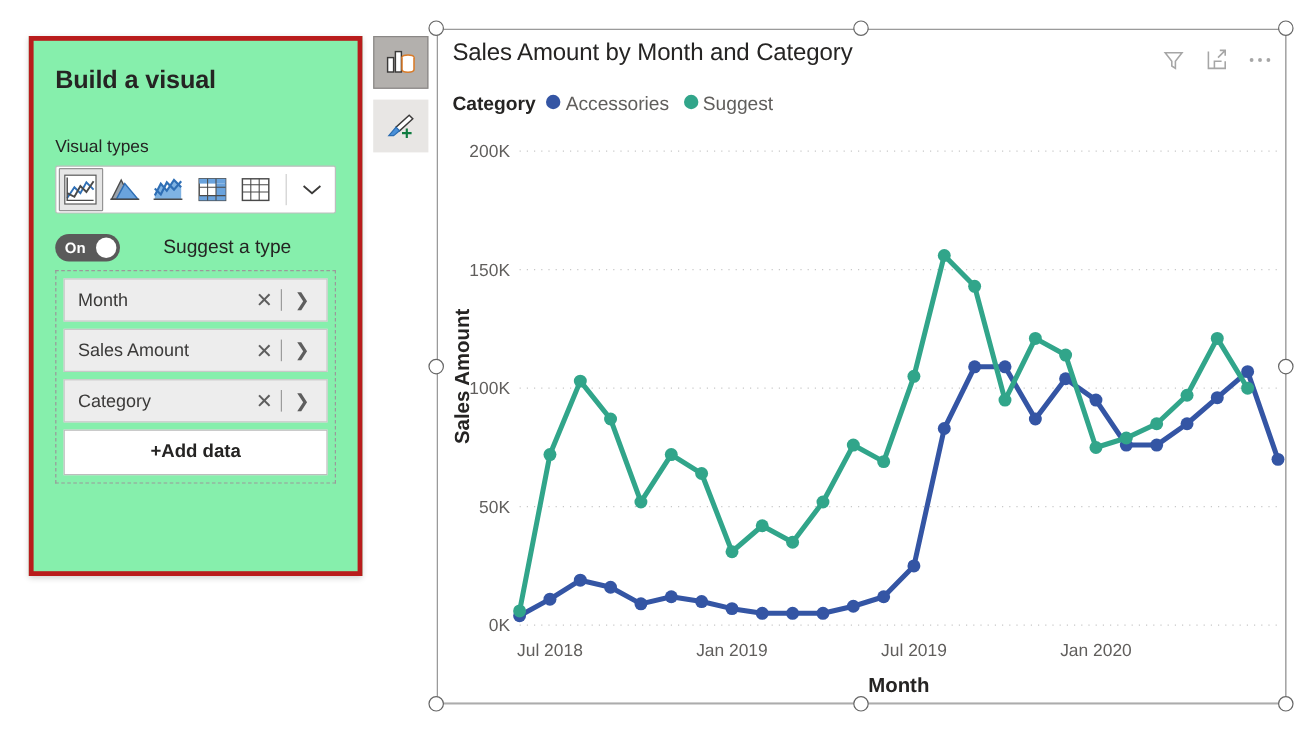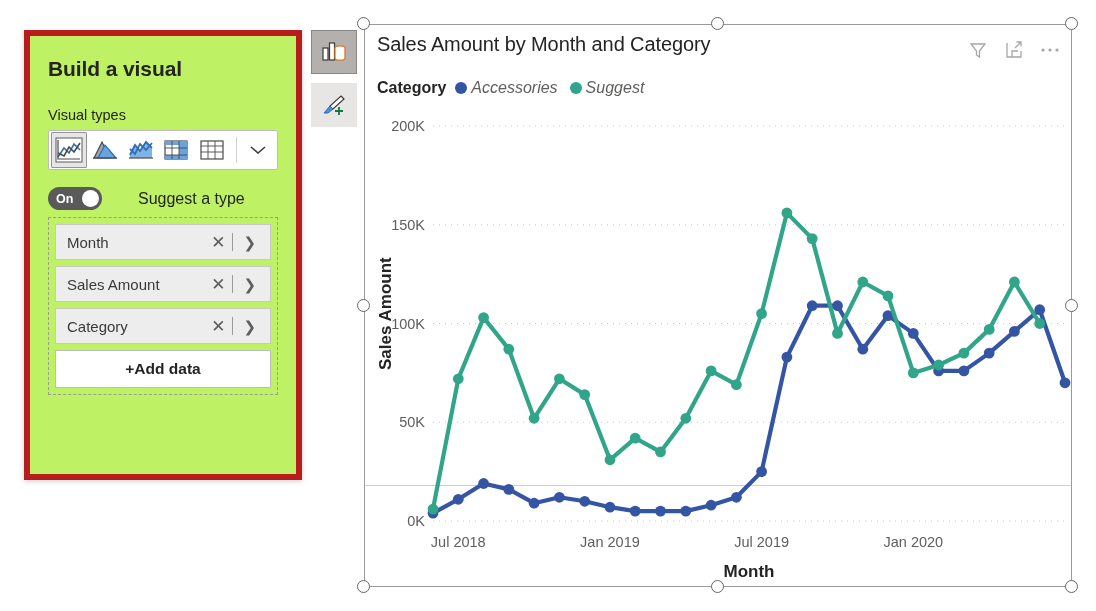--- a/index.html
+++ b/index.html
@@ -9,31 +9,31 @@
     background: #ffffff;
     font-family: "Liberation Sans", sans-serif;
     overflow: hidden;
   }
   .root { position: relative; width: 1096px; height: 611px; }
 
   
   .build-pane {
     position: absolute; left: 24px; top: 30px;
     width: 278px; height: 450px;
-    background: #bef264;
-    border: 6px solid #b91c1c;
+    background: #86efac;
+    border: 4px solid #b91c1c;
     box-shadow: 0 1.5px 5px rgba(0,0,0,0.18);
     padding: 16px 18px 0 18px;
   }
   .pane-title {
     font-size: 21px; font-weight: bold; color: #252423;
     letter-spacing: -0.1px; margin: 5px 0 0 0;
   }
   .section-label {
-    font-size: 14.5px; color: #252423; margin-top: 26px; margin-bottom: 7px;
+    font-size: 14.5px; color: #252423; margin-top: 36px; margin-bottom: 7px;
   }
   .vt-row {
     display: flex; align-items: center;
     border: 1px solid #bdbdbd; border-radius: 2px;
     height: 40px; background: #fff; padding: 0 2px;
   }
   .vt-btn {
     width: 38px; height: 36px; display: flex; align-items: center; justify-content: center;
     border: 1px solid transparent; border-radius: 1px;
   }
@@ -82,33 +82,33 @@
   .tb-btn {
     width: 46px; height: 44px; display: flex; align-items: center; justify-content: center;
     margin-bottom: 9px;
   }
   .tb-btn.active { background: #b3b0ad; border: 1px solid #8a8886; }
   .tb-btn.inactive { background: #e8e6e4; }
 
   
   .visual {
     position: absolute; left: 364px; top: 24px;
-    width: 708px; height: 462px;
+    width: 708px; height: 562px;
     background: #ffffff; border: 1px solid #cfcfcf;
   }
   .v-title {
     position: absolute; left: 12px; top: 8px;
     font-size: 20px; color: #252423; letter-spacing: -0.1px;
   }
   .v-icons { position: absolute; right: 10px; top: 14px; display: flex; align-items: center; gap: 14px; }
   .v-icon { width: 22px; height: 22px; display: flex; align-items: center; justify-content: center; }
 
   .legend { position: absolute; left: 12px; top: 54px; display: flex; align-items: center; }
   .legend-title { font-size: 16px; font-weight: bold; color: #252423; margin-right: 9px; }
-  .legend-item { display: flex; align-items: center; margin-right: 12px; font-style: italic; }
+  .legend-item { display: flex; margin-right: 12px; }
   .legend-dot { width: 12px; height: 12px; border-radius: 50%; margin-right: 4px; }
   .legend-text { font-size: 16px; color: #605e5c; }
 
   .plot { position: absolute; left: 0; top: 0; width: 708px; height: 562px; }
 
   
   .handle {
     position: absolute; width: 13px; height: 13px; border-radius: 50%;
     background: #ffffff; border: 1.4px solid #666666;
   }

